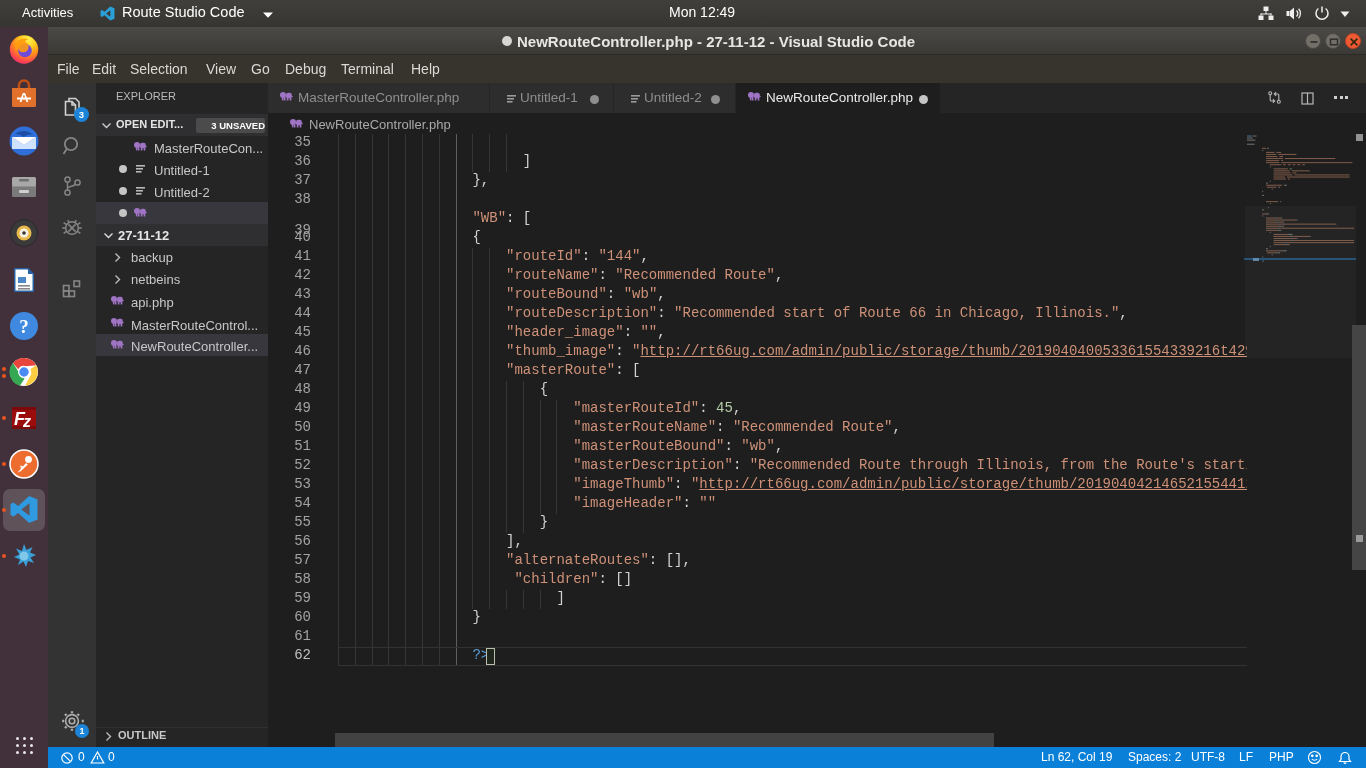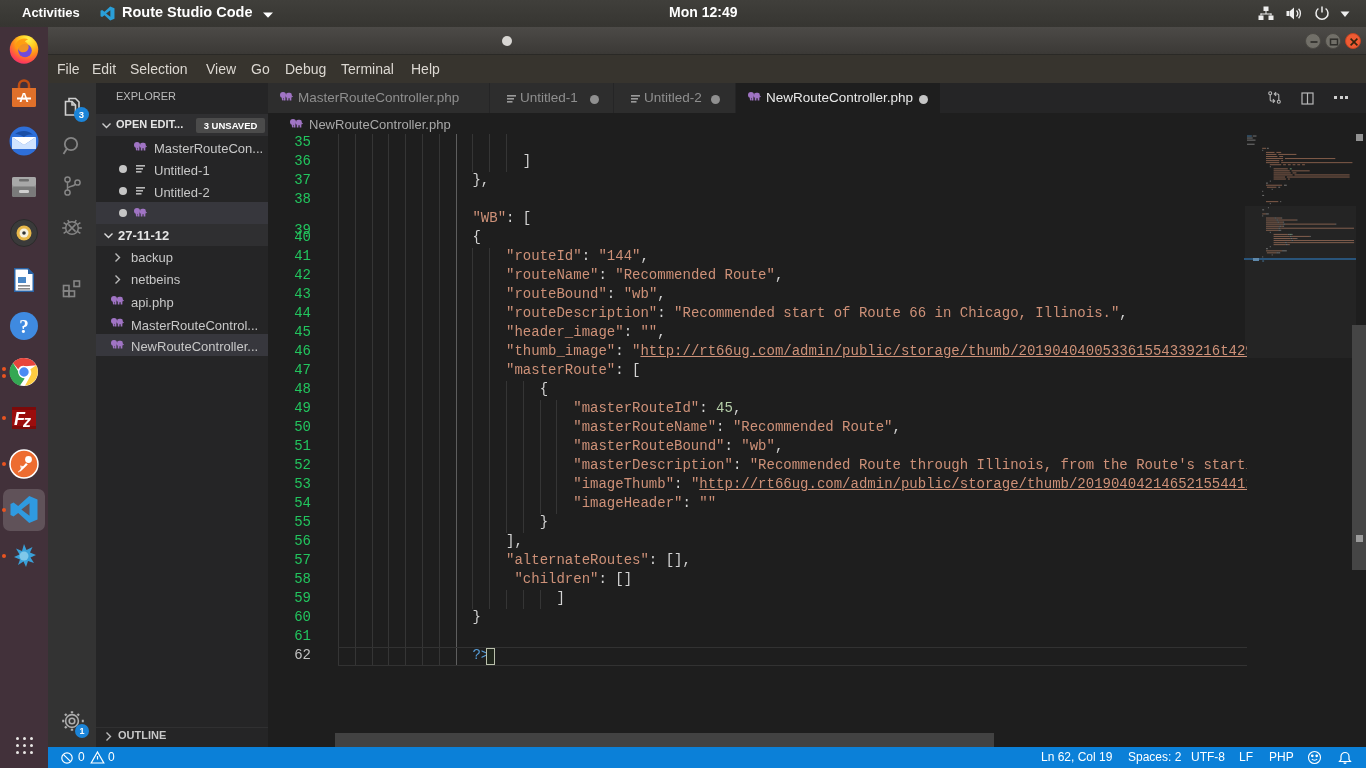--- a/index.html
+++ b/index.html
@@ -1,41 +1,41 @@
 <!DOCTYPE html>
 <html><head><meta charset="utf-8"><title>x</title><style>
 *{margin:0;padding:0;box-sizing:border-box}
 html,body{width:1366px;height:768px;overflow:hidden;background:#1e1e1e;font-family:"Liberation Sans",sans-serif}
 .abs{position:absolute}
 #stage{position:relative;width:1366px;height:768px;color:#c8c8c8}
-#topbar{position:absolute;left:0;top:0;width:1366px;height:27px;background:linear-gradient(#403f3b,#363531);color:#fff;font-size:13px;font-weight:bold}
+#topbar{position:absolute;left:0;top:0;width:1366px;height:27px;background:linear-gradient(#403f3b,#363531);color:#fff;font-size:13px;font-weight:normal}
 #dock{position:absolute;left:0;top:27px;width:48px;height:741px;background:#42313a}
 #titlebar{position:absolute;left:48px;top:27px;width:1318px;height:28px;background:linear-gradient(#4c4a47,#3b3936);border-bottom:1px solid #2a2926}
 #menubar{position:absolute;left:48px;top:55px;width:1318px;height:28px;background:#37342e;color:#dcd8d2;font-size:14px}
 #menubar span{position:absolute;top:6px}
 #actbar{position:absolute;left:48px;top:83px;width:48px;height:664px;background:#333333}
 #sidebar{position:absolute;left:96px;top:83px;width:172px;height:664px;background:#252526;color:#c5c5c5;font-size:13px}
 #tabbar{position:absolute;left:268px;top:83px;width:1098px;height:30px;background:#252526}
 .tab{position:absolute;top:0;height:30px;background:#2d2d2d;font-size:13px;color:#8a8a8a}
 .tab.active{background:#1e1e1e;color:#e9e9e9}
 #crumbs{position:absolute;left:268px;top:113px;width:1098px;height:21px;background:#1e1e1e}
 #editor{position:absolute;left:268px;top:134px;width:979px;height:613px;background:#1e1e1e;overflow:hidden}
 #minimapbg{position:absolute;left:1247px;top:134px;width:109px;height:613px;background:#1e1e1e}
-.lnum{position:absolute;left:268px;width:43px;height:19px;line-height:19px;text-align:right;color:#22c55e;font:14px "Liberation Mono",monospace}
+.lnum{position:absolute;left:268px;width:43px;height:19px;line-height:19px;text-align:right;color:#a3a3a3;font:14px "Liberation Mono",monospace}
 .lnum.cur{color:#c0c0c0}
 .cl{position:absolute;left:338px;height:19px;line-height:19px;white-space:pre;font:14px "Liberation Mono",monospace;color:#d4d4d4}
 .gl{position:absolute;left:338px;height:19px;background:repeating-linear-gradient(to right,#353535 0px,#353535 1px,transparent 1px,transparent 16.8px);background-size:calc(100% - 0px) 19px}
 .cl .s,.cl .u{color:#ce9178}.cl .p{color:#d4d4d4}.cl .n{color:#b5cea8}.cl .t{color:#569cd6}
 .cl .u{text-decoration:underline}
 #statusbar{position:absolute;left:48px;top:747px;width:1318px;height:21px;background:#0b80d8;color:#fff;font-size:12px}
 #statusbar span{position:absolute;top:3px}
 .dot{position:absolute;border-radius:50%}
 .row{position:absolute;left:0;width:172px;height:22px;line-height:22px}
 .sb{position:absolute;font-size:13px}
-.badge{position:absolute;background:#4b4b4b;color:#fff;font-size:9.5px;font-weight:bold;border-radius:2px;text-align:center}
+.badge{position:absolute;background:#4b4b4b;color:#fff;font-size:9.5px;font-weight:bold;border-radius:2px;text-align:right}
 </style></head><body>
 <div id="stage">
 <div id="topbar">
 <span class="abs" style="left:22px;top:5px">Activities</span>
 <svg class="abs " style="left:100px;top:6px" width="15" height="15" viewBox="-4 -4 116 116">
         <path fill="#2a9fd8" d="M74.9 0L30.7 40.2 12.3 26.2 0 32.3v43.4l12.2 6.1 18.5-14L74.9 108l33.1-13.8V13.8L74.9 0zM76 78.9L43.4 54 76 29.1v49.8z"></path>
       </svg>
 <span class="abs" style="left:122px;top:4px;font-size:14.5px">Route Studio Code</span>
 <svg class="abs " style="left:262px;top:11px" width="12" height="8" viewBox="0 0 12 8">
         <path fill="#fff" d="M1 1.5h10L6 6.8z"></path>
@@ -171,20 +171,21 @@
 <div class="dot" style="left:23px;top:737px;width:3.4px;height:3.4px;background:#e8e6e4"></div>
 <div class="dot" style="left:30px;top:737px;width:3.4px;height:3.4px;background:#e8e6e4"></div>
 <div class="dot" style="left:16px;top:744px;width:3.4px;height:3.4px;background:#e8e6e4"></div>
 <div class="dot" style="left:23px;top:744px;width:3.4px;height:3.4px;background:#e8e6e4"></div>
 <div class="dot" style="left:30px;top:744px;width:3.4px;height:3.4px;background:#e8e6e4"></div>
 <div class="dot" style="left:16px;top:751px;width:3.4px;height:3.4px;background:#e8e6e4"></div>
 <div class="dot" style="left:23px;top:751px;width:3.4px;height:3.4px;background:#e8e6e4"></div>
 <div class="dot" style="left:30px;top:751px;width:3.4px;height:3.4px;background:#e8e6e4"></div>
 <div id="titlebar"></div>
 <div class="dot" style="left:502px;top:36px;width:10px;height:10px;background:#d8d6d3"></div>
+<span class="abs" style="left:517px;top:32.5px;font-size:15px;font-weight:bold;color:#e8e6e3">NewRouteController.php - 27-11-12 - Visual Studio Code</span>
 <div class="dot" style="left:1305px;top:33px;width:16px;height:16px;background:#716f68;border:1px solid #4a4843"></div>
 <div class="dot" style="left:1324.5px;top:33px;width:16px;height:16px;background:#716f68;border:1px solid #4a4843"></div>
 <div class="dot" style="left:1344.5px;top:33px;width:16px;height:16px;background:#ee5b33;border:1px solid #c44322"></div>
 <svg class="abs " style="left:1309px;top:37px" width="10" height="10" viewBox="0 0 10 10">
       <path stroke="#2f2e2a" stroke-width="1.7" d="M1.5 5h7"></path>
     </svg>
 <svg class="abs " style="left:1328.5px;top:37px" width="10" height="10" viewBox="0 0 10 10">
       <rect x="1.5" y="2.2" width="7" height="5.6" fill="none" stroke="#2f2e2a" stroke-width="1.5"></rect>
     </svg>
 <svg class="abs " style="left:1348.5px;top:37px" width="10" height="10" viewBox="0 0 10 10">

